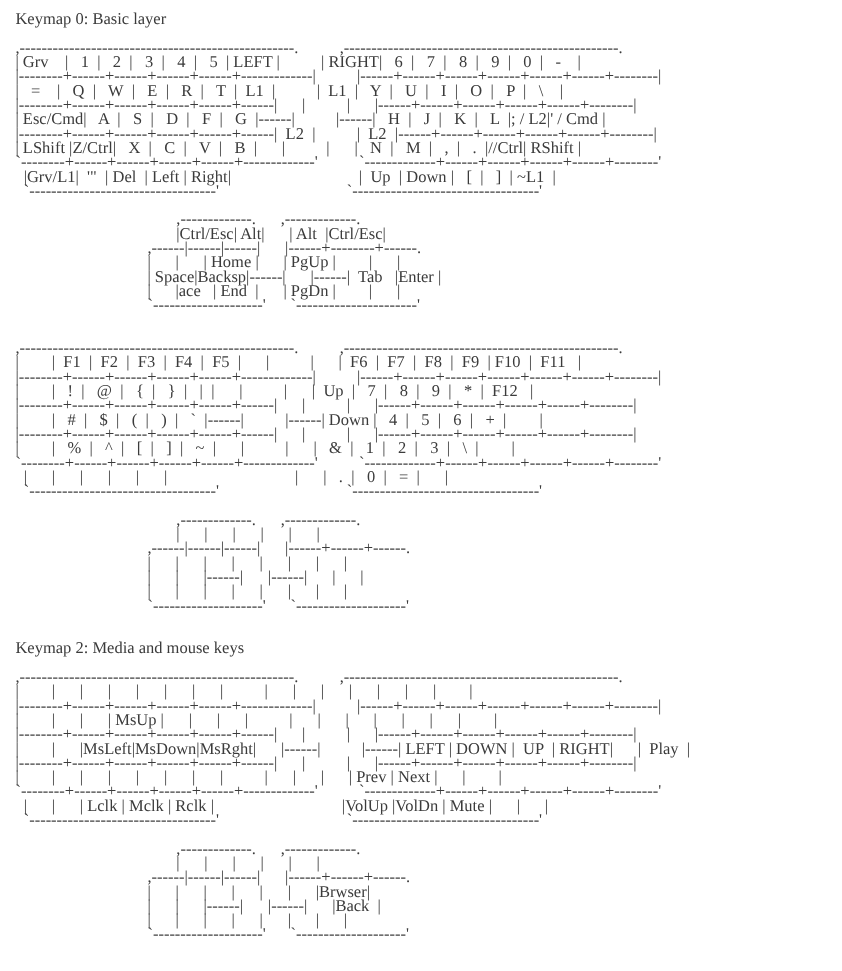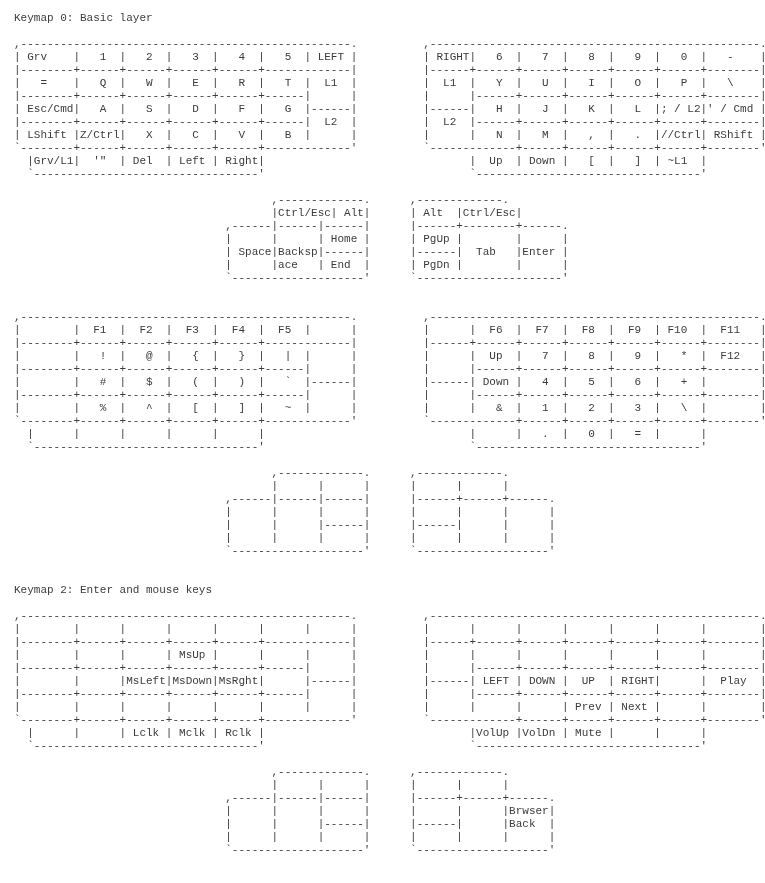--- a/index.html
+++ b/index.html
@@ -7,22 +7,22 @@
     padding: 0;
     background: #ffffff;
   }
   body {
     width: 765px;
     height: 883px;
     overflow: hidden;
   }
   .doc {
     padding: 12px 0 0 14px;
-    font-family: Liberation Mono, monospace;
-    font-size: 11px;
+    font-family: Liberation Serif, serif;
+    font-size: 15px;
     line-height: 13px;
     color: #3b3b3b;
   }
   .keymap-section {
     margin: 0 0 26px 0;
   }
   .keymap-title {
     white-space: pre;
     margin: 0 0 13px 0;
     font-weight: normal;
@@ -80,21 +80,21 @@
                                        ,-------------.      ,-------------.
                                        |      |      |      |      |      |
                                 ,------|------|------|      |------+------+------.
                                 |      |      |      |      |      |      |      |
                                 |      |      |------|      |------|      |      |
                                 |      |      |      |      |      |      |      |
                                 `--------------------'      `--------------------'</pre>
   </section>
 
   <section class="keymap-section">
-    <div class="keymap-title">Keymap 2: Enter and mouse keys</div>
+    <div class="keymap-title">Keymap 2: Media and mouse keys</div>
     <pre class="ascii-art">,--------------------------------------------------.          ,--------------------------------------------------.
 |        |      |      |      |      |      |      |          |      |      |      |      |      |      |        |
 |--------+------+------+------+------+-------------|          |------+------+------+------+------+------+--------|
 |        |      |      | MsUp |      |      |      |          |      |      |      |      |      |      |        |
 |--------+------+------+------+------+------|      |          |      |------+------+------+------+------+--------|
 |        |      |MsLeft|MsDown|MsRght|      |------|          |------| LEFT | DOWN |  UP  | RIGHT|      |  Play  |
 |--------+------+------+------+------+------|      |          |      |------+------+------+------+------+--------|
 |        |      |      |      |      |      |      |          |      |      |      | Prev | Next |      |        |
 `--------+------+------+------+------+-------------'          `-------------+------+------+------+------+--------'
   |      |      | Lclk | Mclk | Rclk |                               |VolUp |VolDn | Mute |      |      |

